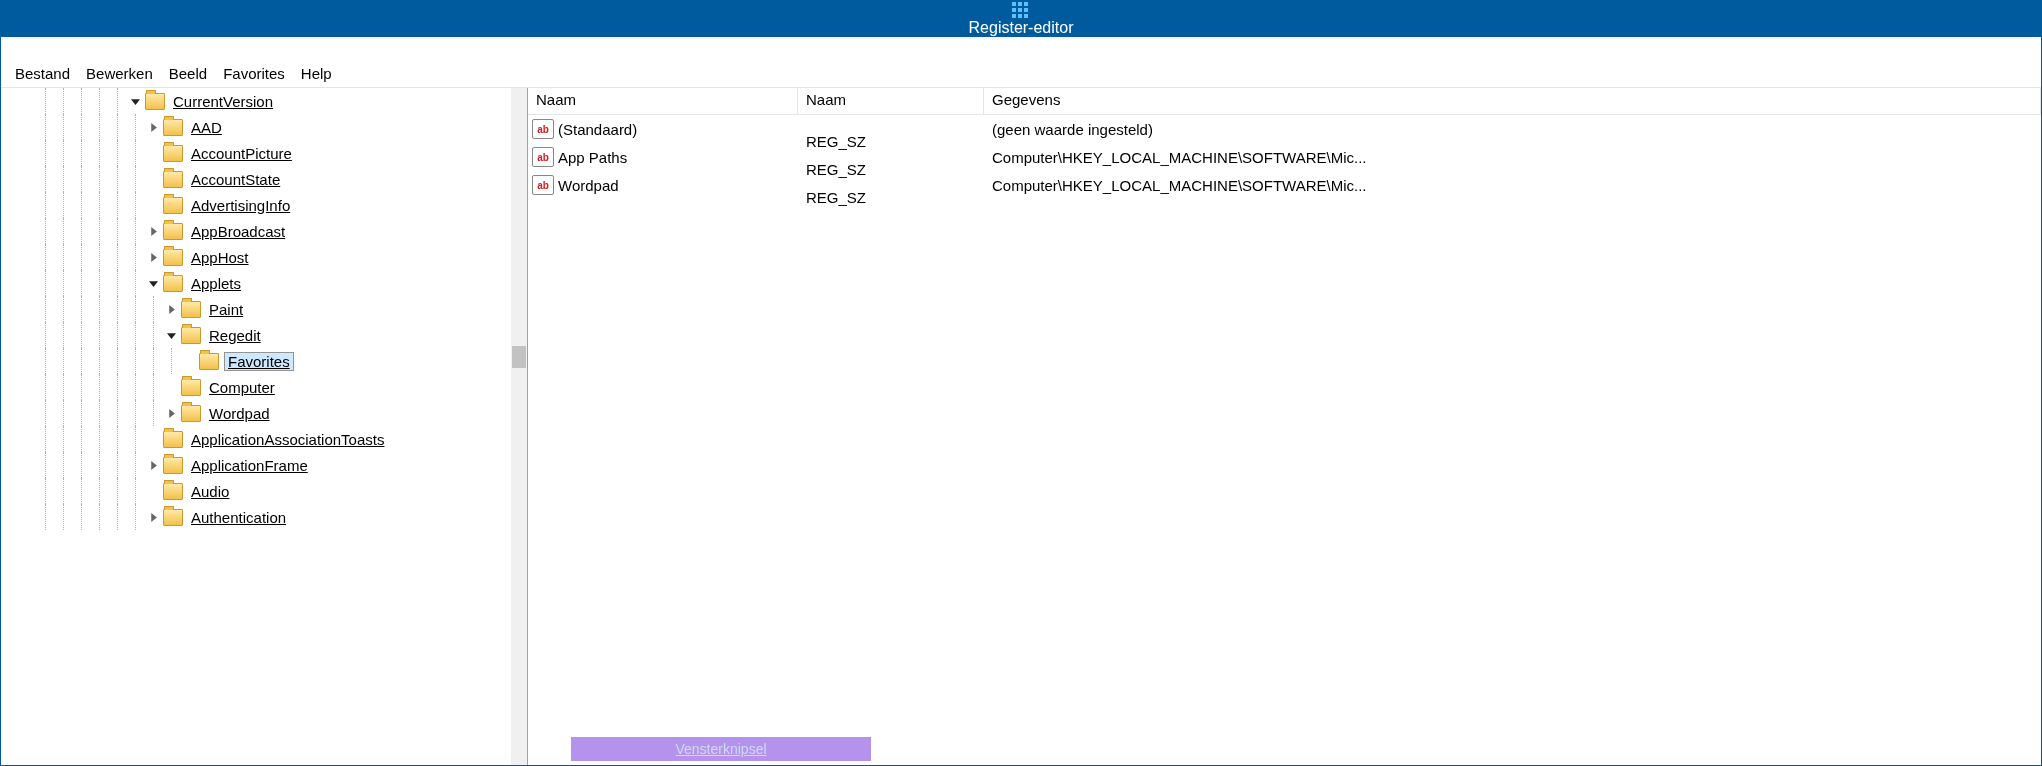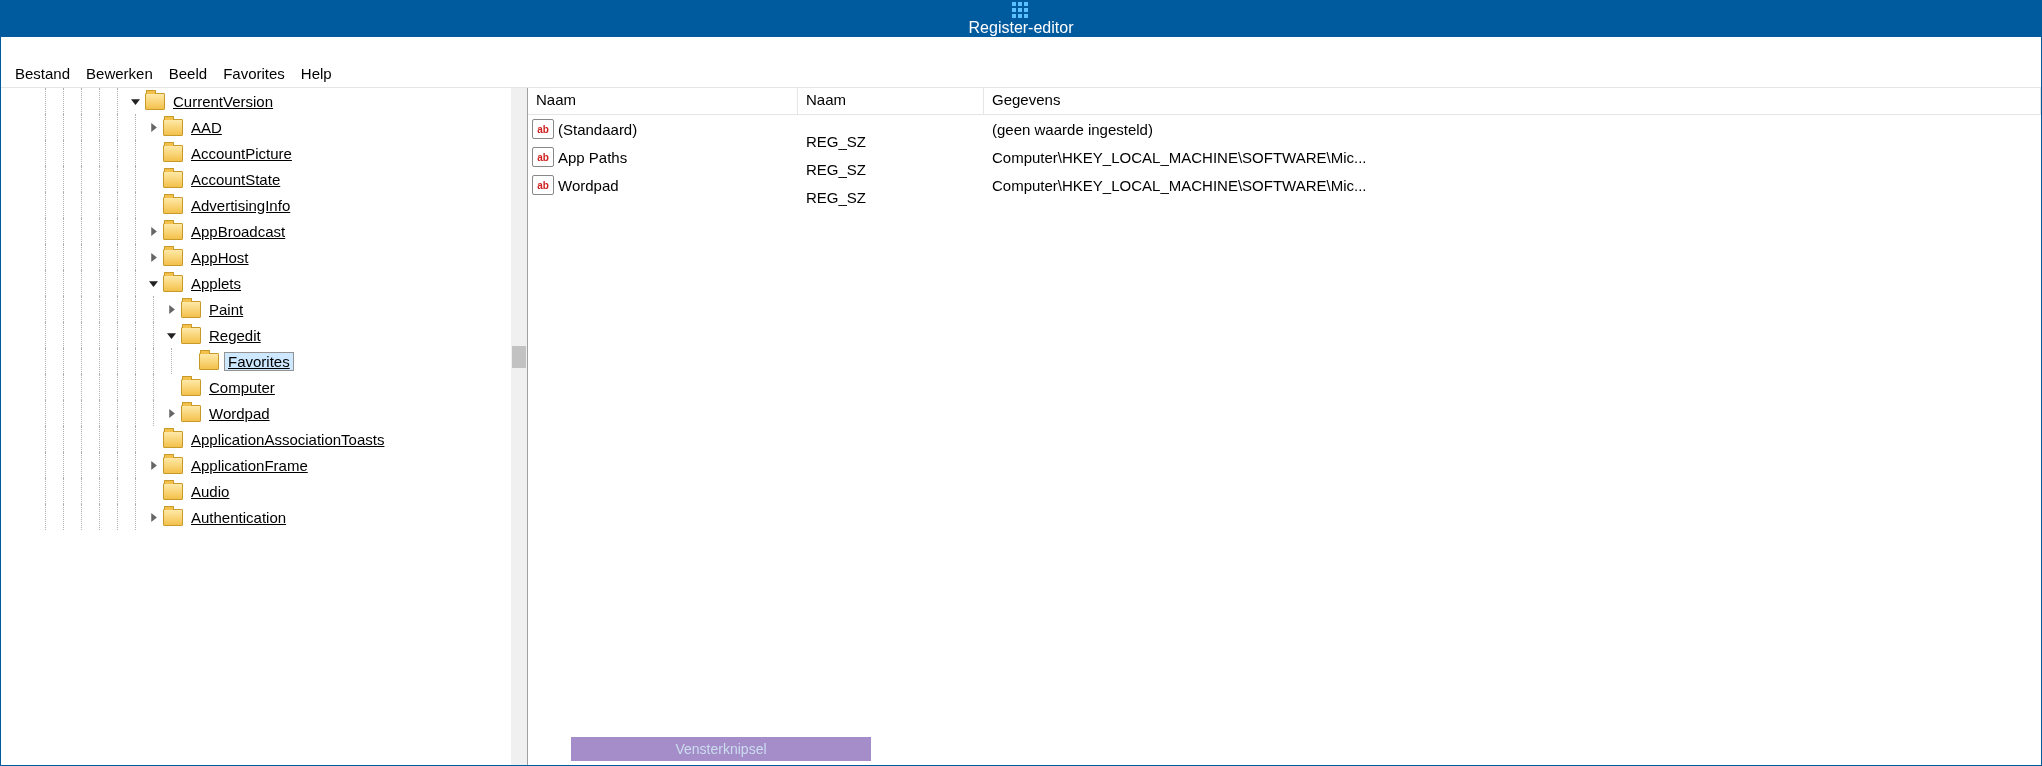--- a/index.html
+++ b/index.html
@@ -44,21 +44,21 @@
   .tree-row .chevron.open svg { transform:rotate(90deg); color:#222; fill:#222; }
   .tree-row .chevron svg { width:9px; height:9px; }
   .tree-row .folder { width:18px; height:15px; margin:0 6px 0 2px; background:linear-gradient(#ffe9a8,#f3c14b); border:1px solid #c79a2a; border-radius:1px; position:relative; }
   .tree-row .folder::before { content:""; position:absolute; top:-4px; left:0; width:8px; height:3px; background:#f3c14b; border:1px solid #c79a2a; border-bottom:none; border-radius:1px 1px 0 0; }
   .tree-row.selected .label { background:#cde8ff; outline:1px solid #939393; padding:0 3px; }
   .tree-row .label { padding:0 2px; }
   
   .indent { display:inline-block; width:18px; height:100%; position:relative; }
   .indent.vline::before { content:""; position:absolute; left:8px; top:0; bottom:0; border-left:1px dotted #b0b0b0; }
   
-  .watermark { position:absolute; left:570px; bottom:4px; width:300px; height:24px; background:#4c1d95; opacity:.5; color:#9abedf; font-size:14px; display:flex; align-items:center; justify-content:center; pointer-events:none; }
+  .watermark { position:absolute; left:570px; bottom:4px; width:300px; height:24px; background:#6d28d9; opacity:.5; color:#9abedf; font-size:14px; display:flex; align-items:center; justify-content:center; pointer-events:none;text-decoration:underline; }
 </style>
 </head>
 <body>
 
 <div class="window">
 
   <div class="titlebar">
     <div class="app-icon">
       <span></span>
         <span></span>

